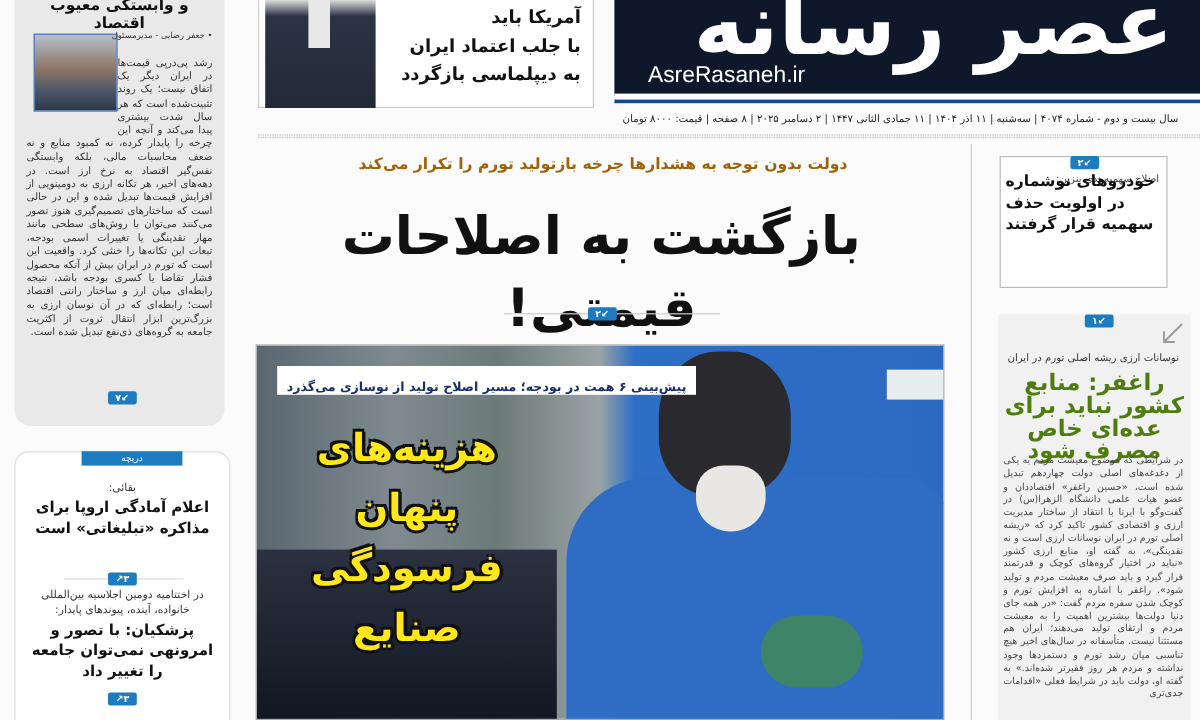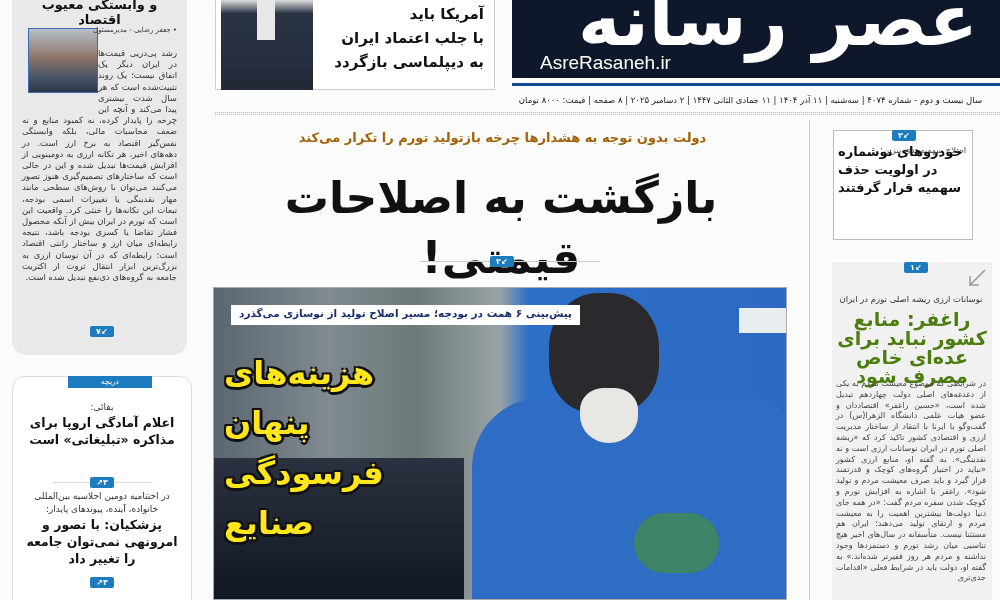--- a/index.html
+++ b/index.html
@@ -48,22 +48,22 @@
   .photo{position:absolute;left:213px;top:287px;width:574px;height:313px;overflow:hidden;border:1px solid #aaa;
     background:
       radial-gradient(ellipse 90px 70px at 580px 330px,#1a4fa8 0%,transparent 80%),
       linear-gradient(90deg,#5a6670 0%,#808a90 20%,#6c7a78 35%,#9aa3a6 50%,#2d6fc7 55%,#2c69c2 100%)}
   .photo .bg-left{position:absolute;left:0;top:170px;width:250px;height:150px;background:linear-gradient(180deg,#2b3140,#101620)}
   .photo .worker-body{position:absolute;left:258px;top:110px;width:320px;height:220px;background:#2f6cc4;border-radius:70px 40px 0 0}
   .photo .worker-head{position:absolute;left:335px;top:5px;width:110px;height:120px;background:#2a2a2e;border-radius:45% 45% 40% 40%}
   .photo .mask{position:absolute;left:366px;top:100px;width:58px;height:55px;background:#e9e7e4;border-radius:40% 40% 50% 50%}
   .photo .glove{position:absolute;left:420px;top:225px;width:85px;height:60px;background:#3d8468;border-radius:30px}
   .photo .window{position:absolute;left:525px;top:20px;width:48px;height:25px;background:#e8eef0}
-  .photo-kicker{position:absolute;left:17px;top:17px;height:20px;background:#fff;color:#1a2e6b;font-size:10.5px;font-weight:bold;direction:rtl;padding:2px 8px;white-space:nowrap}
-  .photo-title{position:absolute;left:10px;top:60px;width:230px;direction:rtl;text-align:left;font-size:32px;font-weight:bold;line-height:50px;color:#ffe71a;
+  .photo-kicker{position:absolute;left:17px;top:17px;height:20px;background:#fff;color:#1a2e6b;font-size:10.5px;font-weight:bold;direction:rtl;padding:12px 8px;white-space:nowrap}
+  .photo-title{position:absolute;left:10px;top:60px;width:230px;direction:rtl;text-align:center;font-size:32px;font-weight:bold;line-height:50px;color:#ffe71a;
     text-shadow:-2px -2px 0 #111,2px -2px 0 #111,-2px 2px 0 #111,2px 2px 0 #111,0 3px 0 #111,3px 0 0 #111}
 
   
   .right-box1{position:absolute;left:833px;top:130px;width:140px;height:110px;border:1px solid #bbb;background:#fff}
   .right-box1 .badge{position:absolute;left:58px;top:-1px}
   .rb-kicker{position:absolute;right:6px;top:14px;width:130px;direction:rtl;text-align:right;font-size:8.5px;color:#444}
   .rb-title{position:absolute;left:4px;right:4px;top:12px;direction:rtl;text-align:left;font-size:13px;font-weight:bold;line-height:18px;color:#111}
 
   .right-box2{position:absolute;left:832px;top:262px;width:160px;height:340px;background:#f1f1f1}
   .right-box2 .badge{position:absolute;left:72px;top:0}

